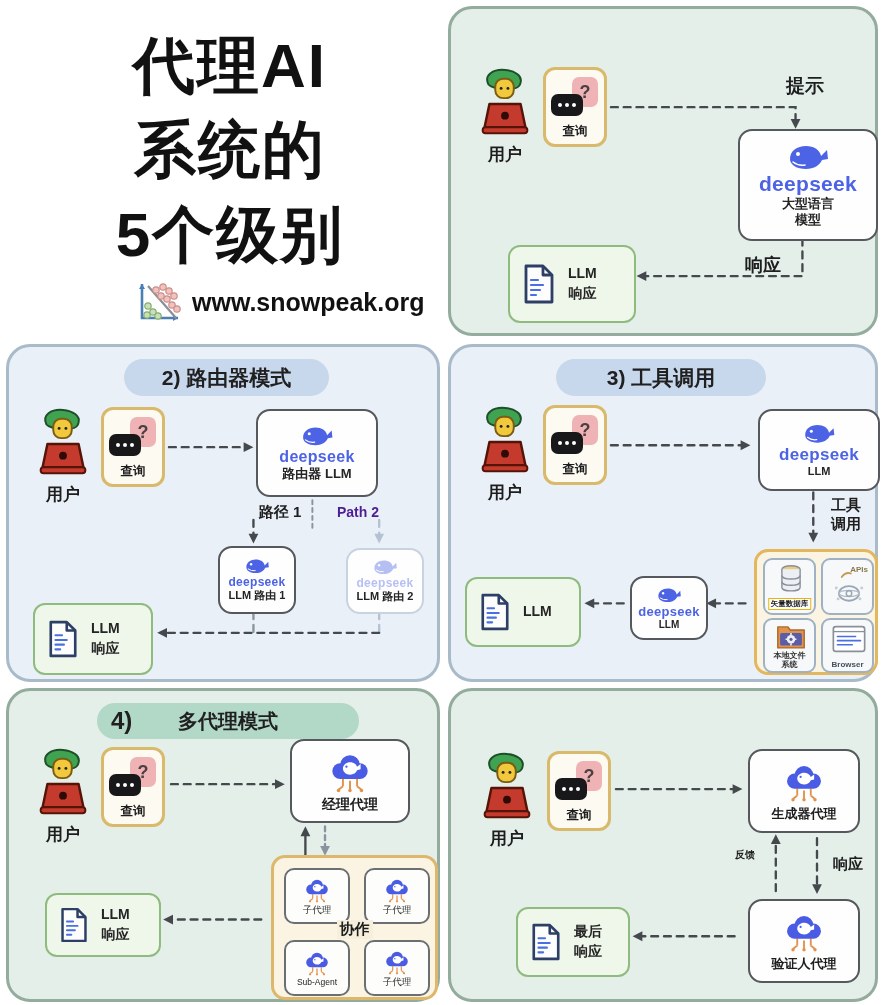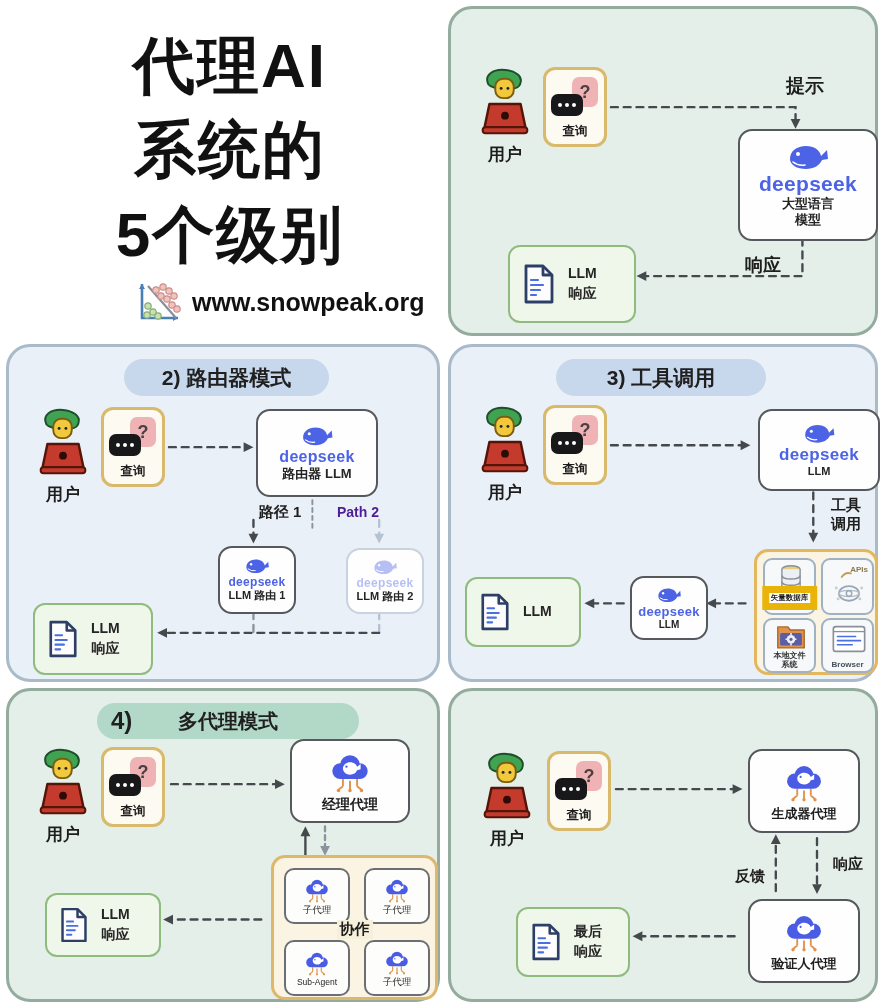--- a/index.html
+++ b/index.html
@@ -41,21 +41,21 @@
   .arrows path.solid{stroke-dasharray:none;}
   .arrows path.gray{stroke:#8a949e;}
   .arrows path.faded{stroke:#b5c2d4;}
   .arrows path.mini{stroke-width:2;stroke-dasharray:4 3;stroke:#3a3d40;}
   .arrows polygon{fill:#45494d;}
   .arrows polygon.grayh{fill:#8a949e;}
   .arrows polygon.fadedh{fill:#b5c2d4;}
   .arrow-label{position:absolute;font-weight:700;color:#1e1e1e;}
   .tools-box{position:absolute;background:#fbf4e3;border:3px solid #e3b75d;border-radius:14px;box-sizing:border-box;}
   .tool-cell{position:absolute;background:#f6f8fa;border:2px solid #9fb2c4;border-radius:9px;box-sizing:border-box;}
-  .chip{position:absolute;bottom:3px;left:50%;transform:translateX(-50%);background:#ffffff;border:7px solid #eab308;
+  .chip{position:absolute;bottom:3px;left:50%;transform:translateX(-50%);background:#ffffff;border:1px solid #eab308;
         font-size:7.5px;font-weight:700;padding:0 2px;white-space:nowrap;}
   .cell-label{position:absolute;bottom:2px;width:100%;text-align:center;font-size:8px;font-weight:700;color:#333;line-height:1.15;}
   .cluster-box{position:absolute;background:#fbf4e3;border:3px solid #ddb86a;border-radius:14px;box-sizing:border-box;}
   .agent-cell{position:absolute;background:#fdfdfb;border:2.5px solid #6b6f73;border-radius:10px;box-sizing:border-box;
               display:flex;flex-direction:column;align-items:center;justify-content:center;}
   .agent-cell .lbl{font-size:9.5px;font-weight:400;}
   .icon{display:block;}
   .header-title{position:absolute;left:30px;top:24px;width:400px;text-align:center;
                 font-size:62px;line-height:1.36;font-weight:800;letter-spacing:2px;color:#111;}
   .site-row{position:absolute;left:134px;top:278px;display:flex;align-items:center;gap:8px;}
@@ -576,21 +576,21 @@
             <circle cx="15" cy="25" r="9"></circle>
             <circle cx="37" cy="25" r="9"></circle>
             <circle cx="26" cy="18" r="11"></circle>
             <rect x="12" y="22" width="28" height="12" rx="6"></rect>
           </g>
           <path fill="#fff" d="M18 22c0-4 4-7 8-7c4 0 7 2 8 5l4-3v6l-4 1c-1 3-4 5-8 5c-4 0-8-3-8-7z"></path>
           <circle cx="22" cy="20" r="1.3" fill="#4a5be4"></circle>
         </svg></span>
     <div class="cloud-label" style="font-size:13px">生成器代理</div>
   </div>
-  <div class="arrow-label" style="left:284px;top:176px;font-size:15px">反馈</div>
+  <div class="arrow-label" style="left:284px;top:157px;font-size:10px">反馈</div>
   <div class="arrow-label" style="left:382px;top:164px;font-size:15px">响应</div>
   <div class="cloud-box" style="left:297px;top:208px;width:112px;height:84px">
     <span class="icon" style="width:44px;height:44px"><svg viewBox="0 0 52 52" width="100%" height="100%">
           <g stroke="#e2924a" stroke-width="2.2" fill="none">
             <path d="M18 34v8M26 36v10M34 34v8M18 42l-5 4M34 42l5 4"></path>
           </g>
           <g fill="#e2924a">
             <circle cx="13" cy="47" r="2"></circle>
             <circle cx="26" cy="47" r="2"></circle>
             <circle cx="39" cy="47" r="2"></circle>

